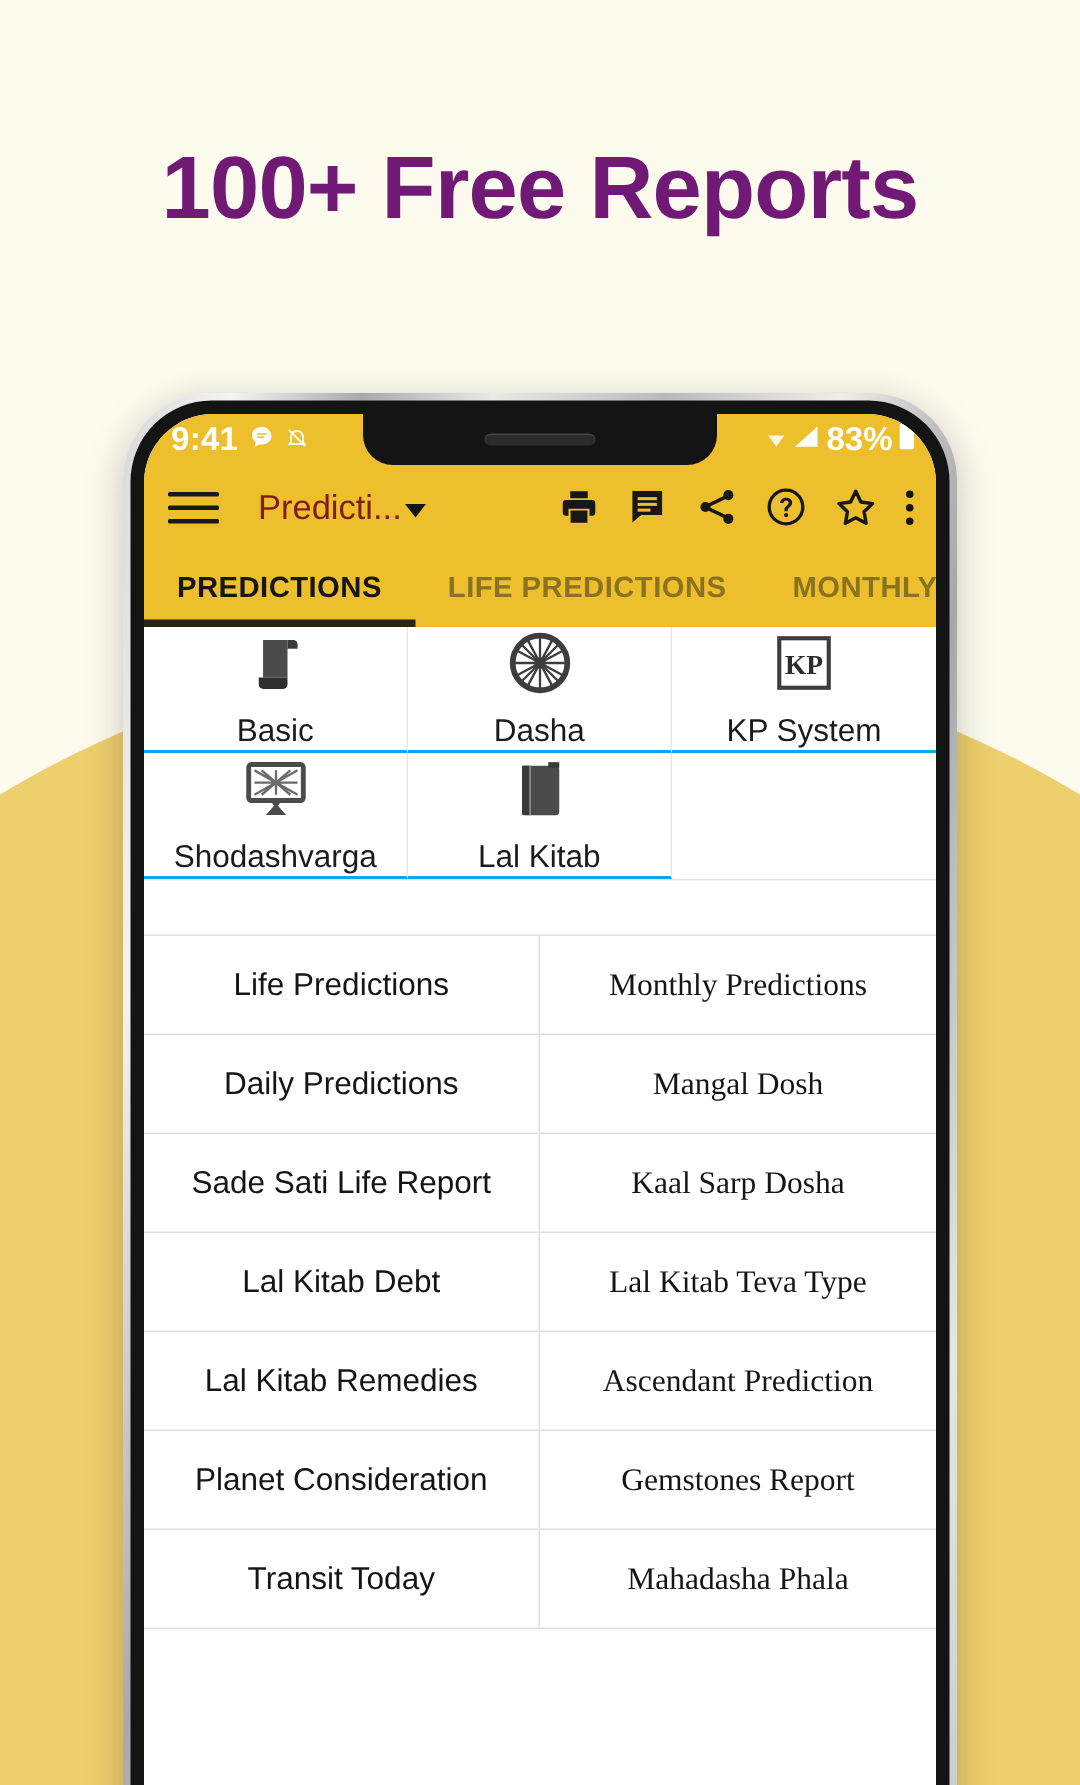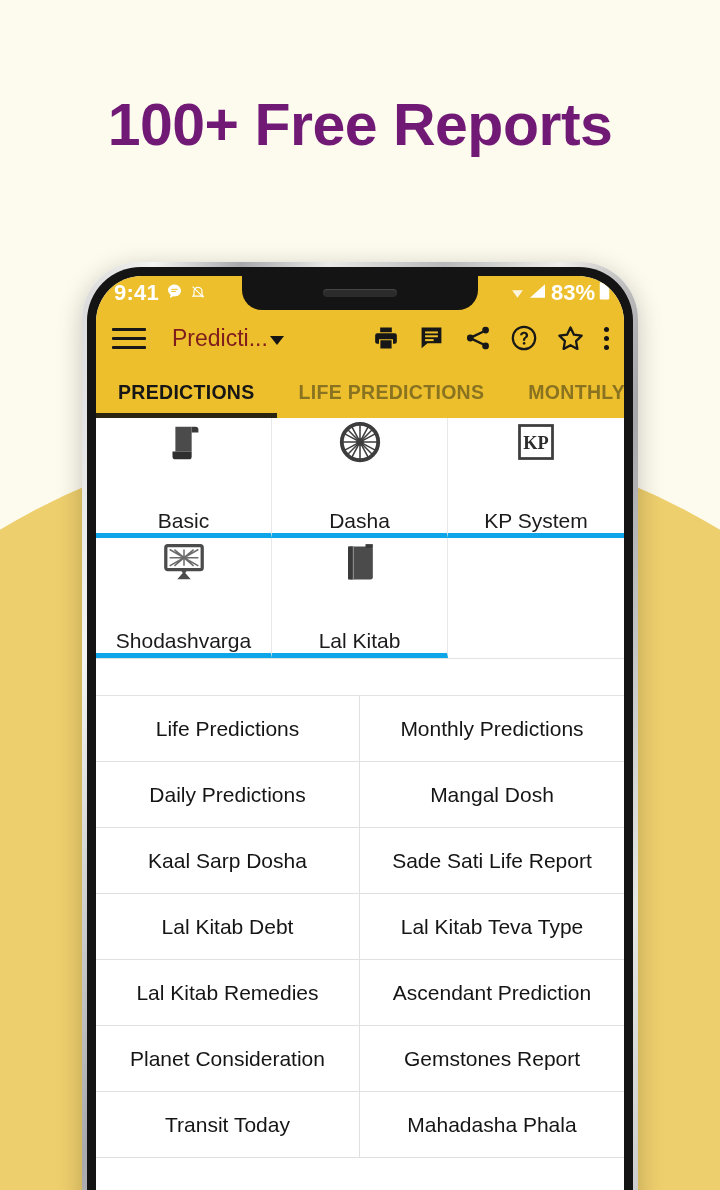--- a/index.html
+++ b/index.html
@@ -213,28 +213,28 @@
     overflow: hidden;
   }
 
   
   #icon-grid {
     display: grid;
     grid-template-columns: repeat(3, 1fr);
     border-bottom: 1px solid #e3e3e3;
   }
   .grid-cell {
-    height: 120px;
+    height: 84px;
     display: flex;
     flex-direction: column;
     align-items: center;
     justify-content: space-between;
     gap: 10px;
     border-right: 1px solid #e8e8e8;
-    border-bottom: 5px solid #0ea5e9;
+    border-bottom: 2px solid #0ea5e9;
     background: #ffffff;
     cursor: pointer;
     box-sizing: border-box;
   }
   .grid-cell:nth-child(3n) { border-right: none; }
   .grid-cell .gc-icon { height: 48px; display: flex; align-items: center; justify-content: center; }
   .grid-cell .gc-label {
     font-size: 21px;
     color: #1b1b1b;
     text-align: center;
@@ -255,21 +255,21 @@
     align-items: center;
     justify-content: center;
     font-size: 21px;
     color: #151515;
     border-right: 1px solid #e0e0e0;
     cursor: pointer;
     text-align: center;
     padding: 0 6px;
     box-sizing: border-box;
   }
-  .list-cell:last-child { border-right: none; }
+  .list-cell:last-child { border-right: none; font-family: Liberation Serif, serif; }
 </style>
 </head>
 <body>
 
 <div id="promo-bg">
   <div id="promo-yellow-shape"></div>
 </div>
 
 <div id="promo-headline">100+ Free Reports</div>
 
@@ -455,22 +455,22 @@
         <div id="report-list">
           <div class="list-row">
             <div class="list-cell">Life Predictions</div>
             <div class="list-cell">Monthly Predictions</div>
           </div>
           <div class="list-row">
             <div class="list-cell">Daily Predictions</div>
             <div class="list-cell">Mangal Dosh</div>
           </div>
           <div class="list-row">
+            <div class="list-cell">Sade Sati Life Report</div>
             <div class="list-cell">Kaal Sarp Dosha</div>
-            <div class="list-cell">Sade Sati Life Report</div>
           </div>
           <div class="list-row">
             <div class="list-cell">Lal Kitab Debt</div>
             <div class="list-cell">Lal Kitab Teva Type</div>
           </div>
           <div class="list-row">
             <div class="list-cell">Lal Kitab Remedies</div>
             <div class="list-cell">Ascendant Prediction</div>
           </div>
           <div class="list-row">

